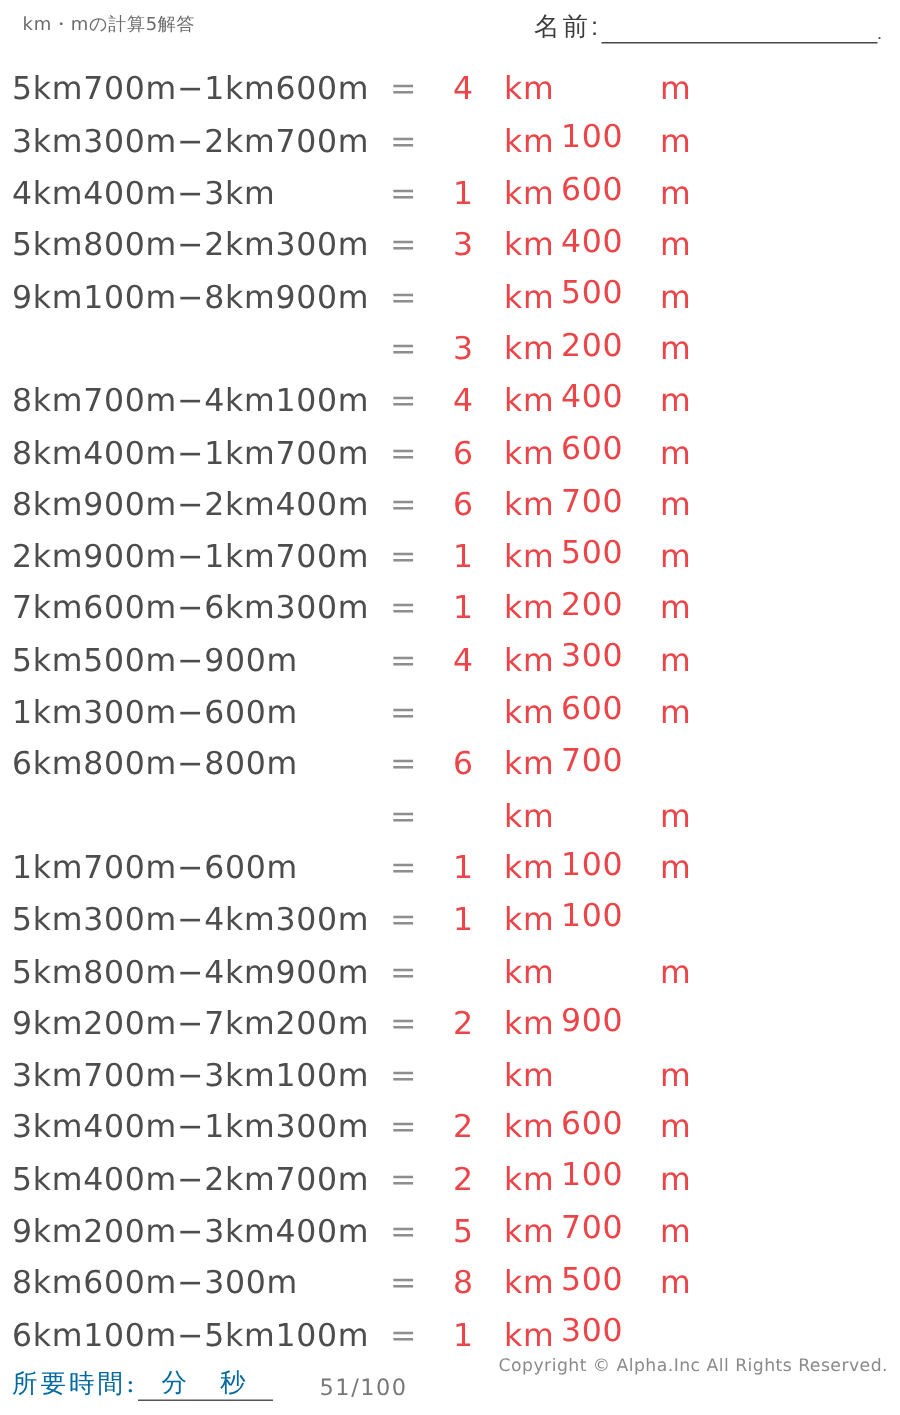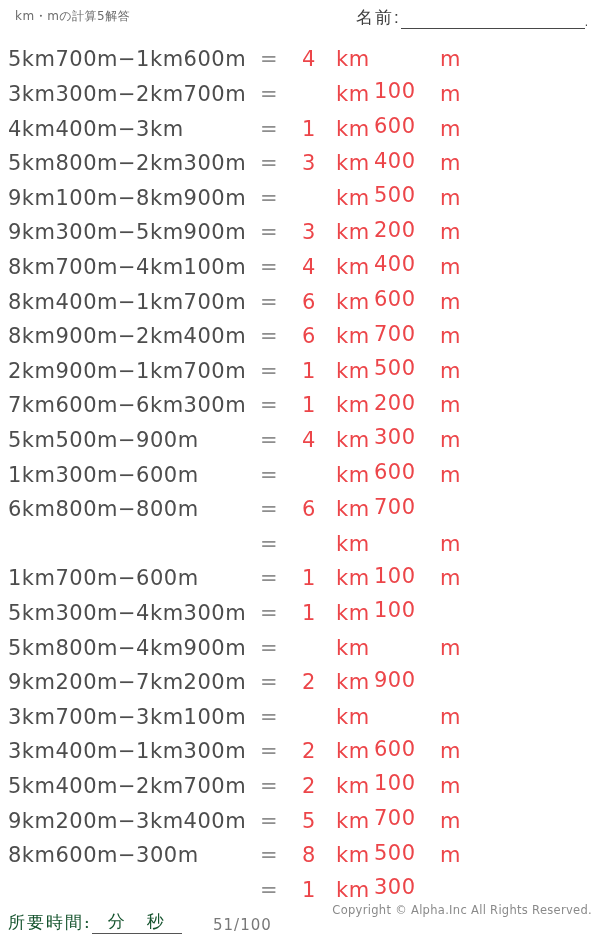--- a/index.html
+++ b/index.html
@@ -69,21 +69,21 @@
   .a-m    { left: 374px; margin-top: 32px; }
   .u-m    { left: 440px; }
   .red    { color: #ec4549; }
 
   
   .time-field {
     position: absolute;
     left: 8px; top: 910px;
     font-family: "DejaVu Serif", "Liberation Serif", serif;
     font-size: 17px;
-    color: #14532d;
+    color: #0369a1;
     letter-spacing: 2px;
     white-space: nowrap;
   }
   .time-line {
     display: inline-block;
     border-bottom: 1.5px solid #555555;
     height: 24px;
     vertical-align: bottom;
     padding: 0 6px;
   }
@@ -157,21 +157,20 @@
     <div class="problem-row">
       <span class="expr">9km100m−8km900m</span>
       <span class="eq">=</span>
       <span class="a-km red"></span>
       <span class="u-km red">km</span>
       <span class="a-m red">200</span>
       <span class="u-m red">m</span>
     </div>
 
     <div class="problem-row">
-      <span class="expr">9km300m−5km900m</span>
       <span class="eq">=</span>
       <span class="a-km red">3</span>
       <span class="u-km red">km</span>
       <span class="a-m red">400</span>
       <span class="u-m red">m</span>
     </div>
 
     <div class="problem-row">
       <span class="expr">8km700m−4km100m</span>
       <span class="eq">=</span>
@@ -327,20 +326,21 @@
     <div class="problem-row">
       <span class="expr">8km600m−300m</span>
       <span class="eq">=</span>
       <span class="a-km red">8</span>
       <span class="u-km red">km</span>
       <span class="a-m red">300</span>
       <span class="u-m red">m</span>
     </div>
 
     <div class="problem-row">
+      <span class="expr">6km100m−5km100m</span>
       <span class="eq">=</span>
       <span class="a-km red">1</span>
       <span class="u-km red">km</span>
       <span class="a-m red"></span>
       <span class="u-m red"></span>
     </div>
   </div>
 
   <div class="time-field">
     <span>所要時間:</span><span class="time-line"><span class="unit">分</span><span class="unit">秒</span></span>

